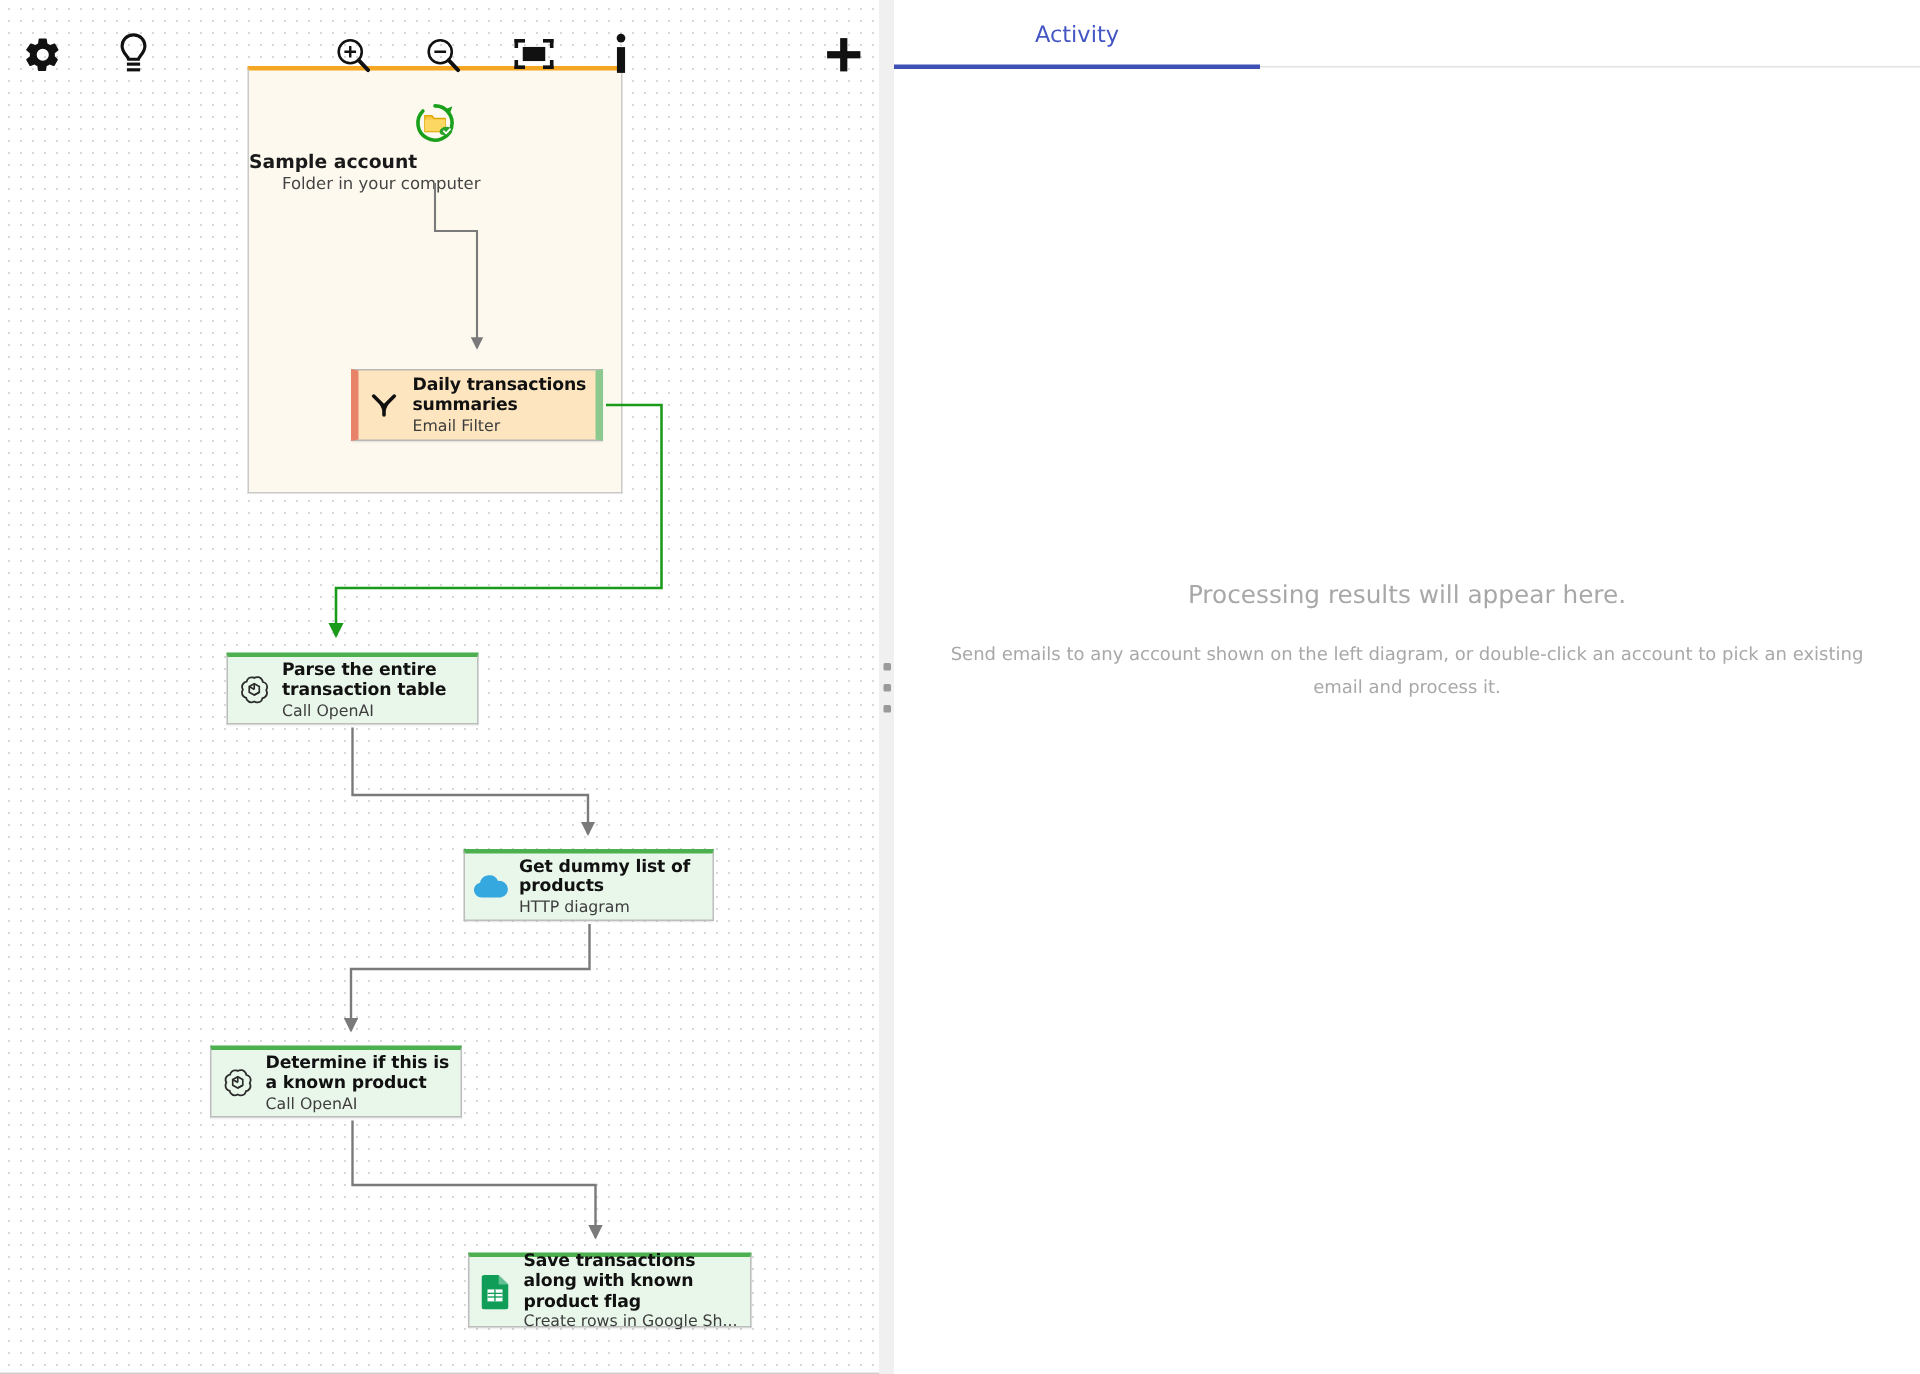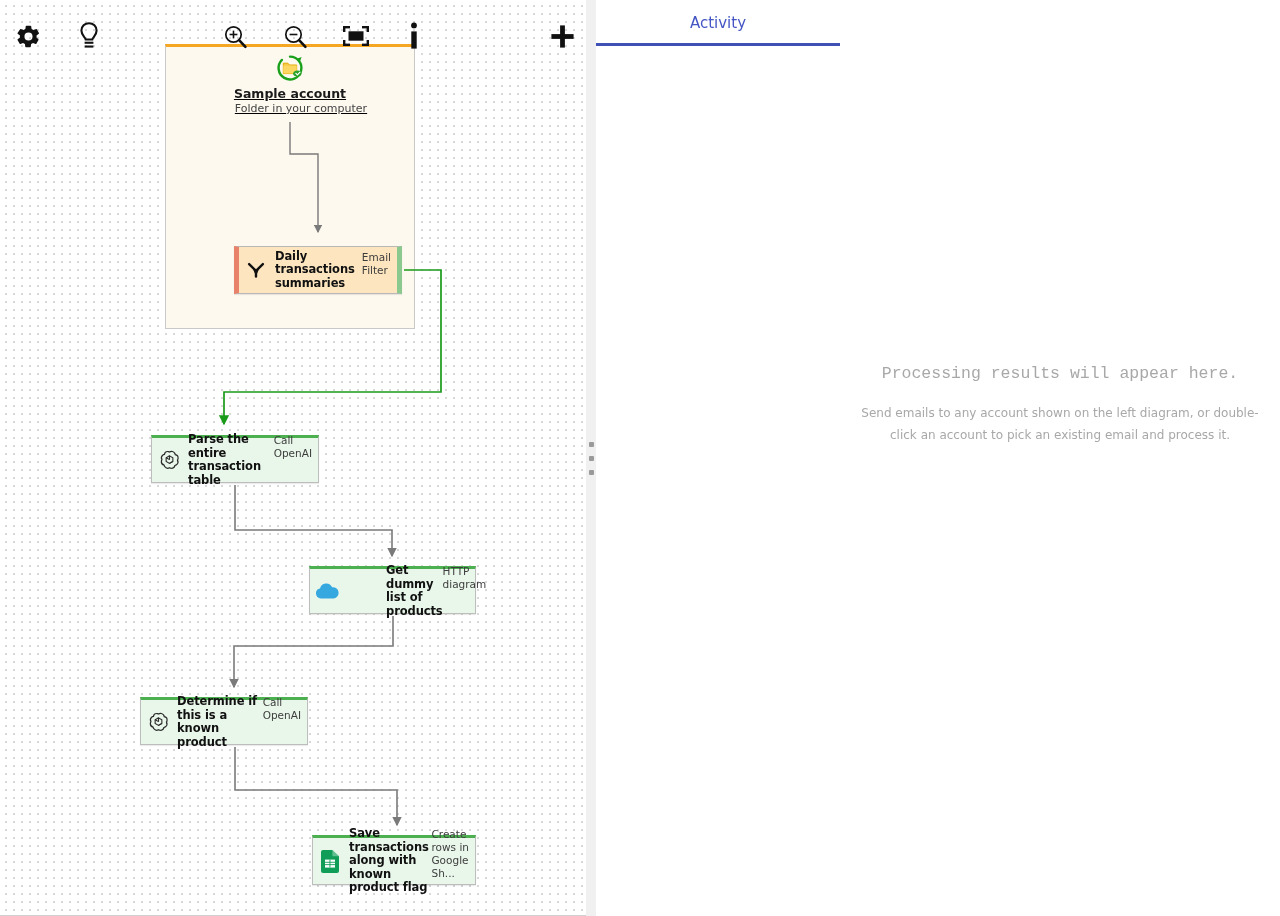--- a/index.html
+++ b/index.html
@@ -38,22 +38,22 @@
   
   #group-box {
     position: absolute;
     left: 165px; top: 44px; width: 250px; height: 285px;
     background: #fdf9ef;
     border: 1px solid #c9c9c9;
     border-top: 3px solid #f5a623;
     z-index: 5;
   }
   #group-title-area {
-    position: absolute; left: 0; top: 6px; width: 100%;
-    text-align: center; z-index: 6; text-decoration: underline;
+    position: absolute; left: 0; top: 20px; width: 100%;
+    text-align: left; z-index: 6;
   }
   .group-icon-wrap { display:flex; justify-content:center; margin-bottom: 3px; }
   .group-name {
     font-size: 12.5px; color: #1a1a1a; font-weight: 600; line-height: 15px;
   }
   .group-sub {
     font-size: 11px; color: #444; line-height: 14px; margin-top: 1px; margin-left: 22px;
   }
 
   
@@ -73,21 +73,21 @@
     border: 1px solid #b8b8b8;
     border-left: 5px solid #e8836a;
     border-right: 5px solid #8bc98e;
     border-top: 1px solid #b8b8b8;
   }
   .node-icon {
     flex: 0 0 auto; width: 26px; height: 26px;
     display: flex; align-items: center; justify-content: center;
     margin-right: 6px;
   }
-  .node-text { display: flex; flex-direction: row; justify-content: center; }
+  .node-text { display: flex; flex-direction: column; justify-content: center; }
   .node-title {
     font-size: 11.5px; font-weight: 700; color: #111;
     line-height: 13.5px; letter-spacing: -0.1px;
   }
   .node-sub {
     font-size: 10.5px; color: #3d3d3d; line-height: 13px; margin-top: 1px;
   }
 
   
   #wires { position: absolute; left:0; top:0; width: 586px; height: 916px; z-index: 10; pointer-events: none; }
@@ -103,21 +103,21 @@
   #splitter .dots { display: flex; flex-direction: column; gap: 9px; }
   #splitter .dots i {
     display: block; width: 5px; height: 5px; background: #9a9a9a; border-radius: 1px;
   }
 
   
   #right-pane {
     position: relative;
     flex: 1 1 auto; height: 808px;
     background: #ffffff;
-    display: flex; flex-direction: row;
+    display: flex; flex-direction: column;
   }
   #tabbar {
     position: relative; height: 45px; flex: 0 0 45px;
     border-bottom: 1px solid #e2e2e2;
     display: flex; align-items: flex-start;
   }
   .tab {
     position: relative; height: 45px; min-width: 244px;
     display: flex; align-items: center; justify-content: center;
     font-size: 15px; color: #4455c4; cursor: pointer;
@@ -128,21 +128,20 @@
     width: 100%; height: 3px; background: #3f51b5;
   }
   #panel-body {
     flex: 1 1 auto; position: relative;
     display: flex; flex-direction: column; align-items: center; justify-content: center;
     padding: 0 20px;
   }
   .empty-line1 {
     font-size: 16.5px; color: #a8a8a8; text-align: center; line-height: 24px;
     margin-bottom: 16px;
-    font-family: Liberation Mono, monospace;
   }
   .empty-line2 {
     font-size: 12px; color: #a8a8a8; text-align: center; line-height: 22px;
     max-width: 660px;
   }
 </style>
 </head>
 <body>
 
 <div id="app">
@@ -270,21 +269,21 @@
           <path fill="none" stroke="#2b2b2b" stroke-width="1.15" d="M12 7.1 8.5 9.1v3.9l3.5 2 3.5-2V9.1z"></path>
           <path fill="none" stroke="#2b2b2b" stroke-width="1.15" d="M12 7.1v4M8.5 9.1l3.5 2M15.5 13l-3.5 2"></path>
         </svg>
       </div>
       <div class="node-text">
         <div class="node-title">Parse the entire transaction table</div>
         <div class="node-sub">Call OpenAI</div>
       </div>
     </div>
 
-    <div class="node" style="left:309px; top:566px; width:167px; height:48px;gap:40px;">
+    <div class="node" style="left:309px; top:566px; width:167px; height:48px;">
       <div class="node-icon">
         <svg width="24" height="18" viewBox="0 0 24 18" aria-hidden="true">
           <path fill="#35a8e0" d="M18.8 16.4H5.9A5 5 0 0 1 5 6.5a6.4 6.4 0 0 1 12.1-1.2 4.9 4.9 0 0 1 1.7 11.1z"></path>
         </svg>
       </div>
       <div class="node-text">
         <div class="node-title">Get dummy list of products</div>
         <div class="node-sub">HTTP diagram</div>
       </div>
     </div>
@@ -296,21 +295,21 @@
           <path fill="none" stroke="#2b2b2b" stroke-width="1.15" d="M12 7.1 8.5 9.1v3.9l3.5 2 3.5-2V9.1z"></path>
           <path fill="none" stroke="#2b2b2b" stroke-width="1.15" d="M12 7.1v4M8.5 9.1l3.5 2M15.5 13l-3.5 2"></path>
         </svg>
       </div>
       <div class="node-text">
         <div class="node-title">Determine if this is a known product</div>
         <div class="node-sub">Call OpenAI</div>
       </div>
     </div>
 
-    <div class="node" style="left:312px; top:835px; width:164px; height:50px;">
+    <div class="node" style="left:312px; top:835px; width:189px; height:50px;">
       <div class="node-icon">
         <svg width="18" height="23" viewBox="0 0 18 23" aria-hidden="true">
           <path fill="#0f9d58" d="M2 0h9.4L18 6.3V21a2 2 0 0 1-2 2H2a2 2 0 0 1-2-2V2a2 2 0 0 1 2-2z"></path>
           <path fill="#ffffff" opacity="0.35" d="M11.4 0 18 6.3h-6.6z"></path>
           <rect x="4" y="9.6" width="10" height="8" fill="#ffffff"></rect>
           <g fill="#0f9d58">
             <rect x="4" y="11.8" width="10" height="0.9"></rect>
             <rect x="4" y="14.2" width="10" height="0.9"></rect>
             <rect x="8.5" y="9.6" width="0.9" height="8"></rect>
           </g>

